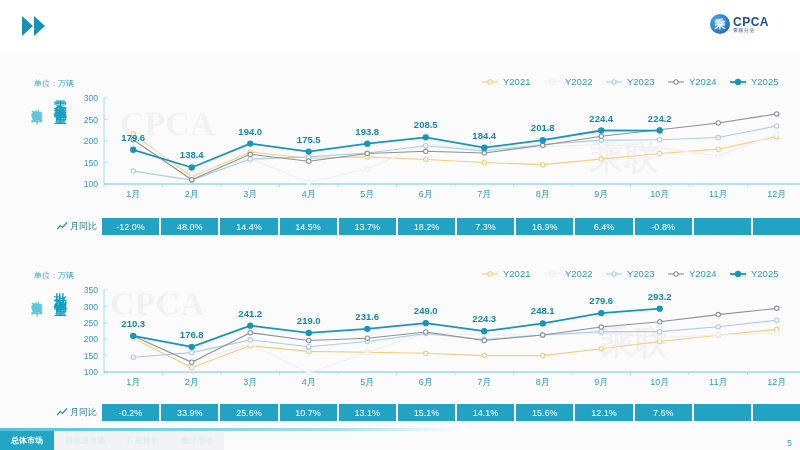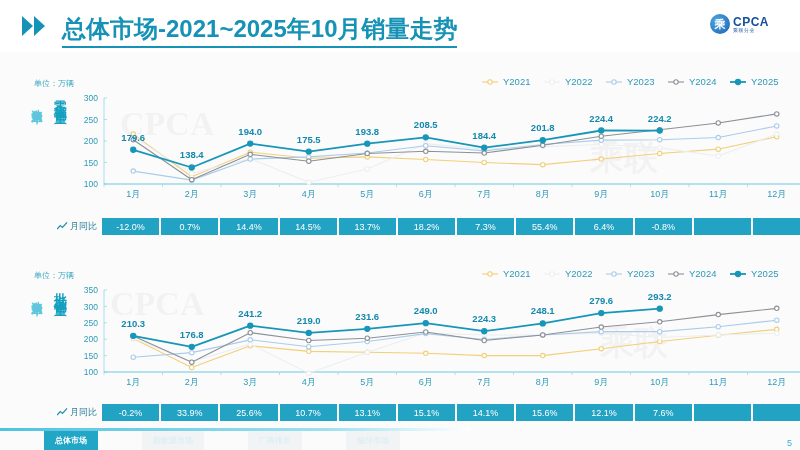--- a/index.html
+++ b/index.html
@@ -88,21 +88,21 @@
   .tbl-cell.empty { color: transparent; }
 
   
   .footer { position: absolute; left: 0; top: 428px; width: 800px; height: 22px; }
   .f-topline { position: absolute; left: 0; top: 0; width: 470px; height: 3px;
     background: linear-gradient(90deg, #4fc3dd 0%, #9fe0ef 70%, #ffffff 100%); }
   .ftabs { position: absolute; left: 0; top: 3px; display: flex; }
   .ftab {
     height: 19px; padding: 0 11px;
     display: flex; align-items: center; justify-content: center;
-    font-size: 8px; color: #d5edf3; background: #f1f3f4; white-space: nowrap; margin-left: 44px;
+    font-size: 8px; color: #d5edf3; background: #f1f3f4; white-space: nowrap;
   }
   .ftab.active { background: #22a6c6; color: #ffffff; font-weight: bold; }
   .f-right { position: absolute; right: 10px; top: 0; width: 230px; height: 22px; }
   .f-rline { position: absolute; top: 6px; height: 1px; background: #6fc6de; }
   .f-rtext {
     position: absolute; left: 80px; top: 0px;
     font-size: 8px; color: #2f9ec0; letter-spacing: 1px; white-space: nowrap;
   }
   .f-page {
     position: absolute; right: 8px; top: 10px;
@@ -119,21 +119,20 @@
 </head>
 <body>
 
 <div class="page">
 
   <div class="header">
     <div class="chev">
       <span></span>
         <span></span>
     </div>
-    <div class="title">总体市场-2021~2025年10月销量走势</div>
     <div class="logo">
       <div class="logo-mark">乘</div>
       <div class="logo-txt">
         <div class="logo-cpca">CPCA</div>
         <div class="logo-sub">乘联分会</div>
       </div>
     </div>
   </div>
 
   <div class="wm" style="left:120px; top:105px;">CPCA</div>
@@ -276,27 +275,27 @@
     </div>
     <div class="tbl" style="left:18px; top:158px; width:776px;">
       <div class="tbl-head">
         <svg class="tbl-icon" viewBox="0 0 12 10">
           <polyline points="0,8 3.5,4 6,6 11,0.5" fill="none" stroke="#1f8fb0" stroke-width="1.4"></polyline>
         </svg>
         <span>月同比</span>
       </div>
       <div class="tbl-cells" id="cells0">
           <div class="tbl-cell">-12.0%</div>
-          <div class="tbl-cell">0.7%</div>
+          <div class="tbl-cell">48.0%</div>
           <div class="tbl-cell">14.4%</div>
           <div class="tbl-cell">14.5%</div>
           <div class="tbl-cell">13.7%</div>
           <div class="tbl-cell">18.2%</div>
           <div class="tbl-cell">7.3%</div>
-          <div class="tbl-cell">55.4%</div>
+          <div class="tbl-cell">16.9%</div>
           <div class="tbl-cell">6.4%</div>
           <div class="tbl-cell">-0.8%</div>
           <div class="tbl-cell empty"></div>
           <div class="tbl-cell empty"></div>
         </div>
     </div>
   </div>
 
   <div class="panel panel-bottom">
     <div class="unit-label">单位：万辆</div>

